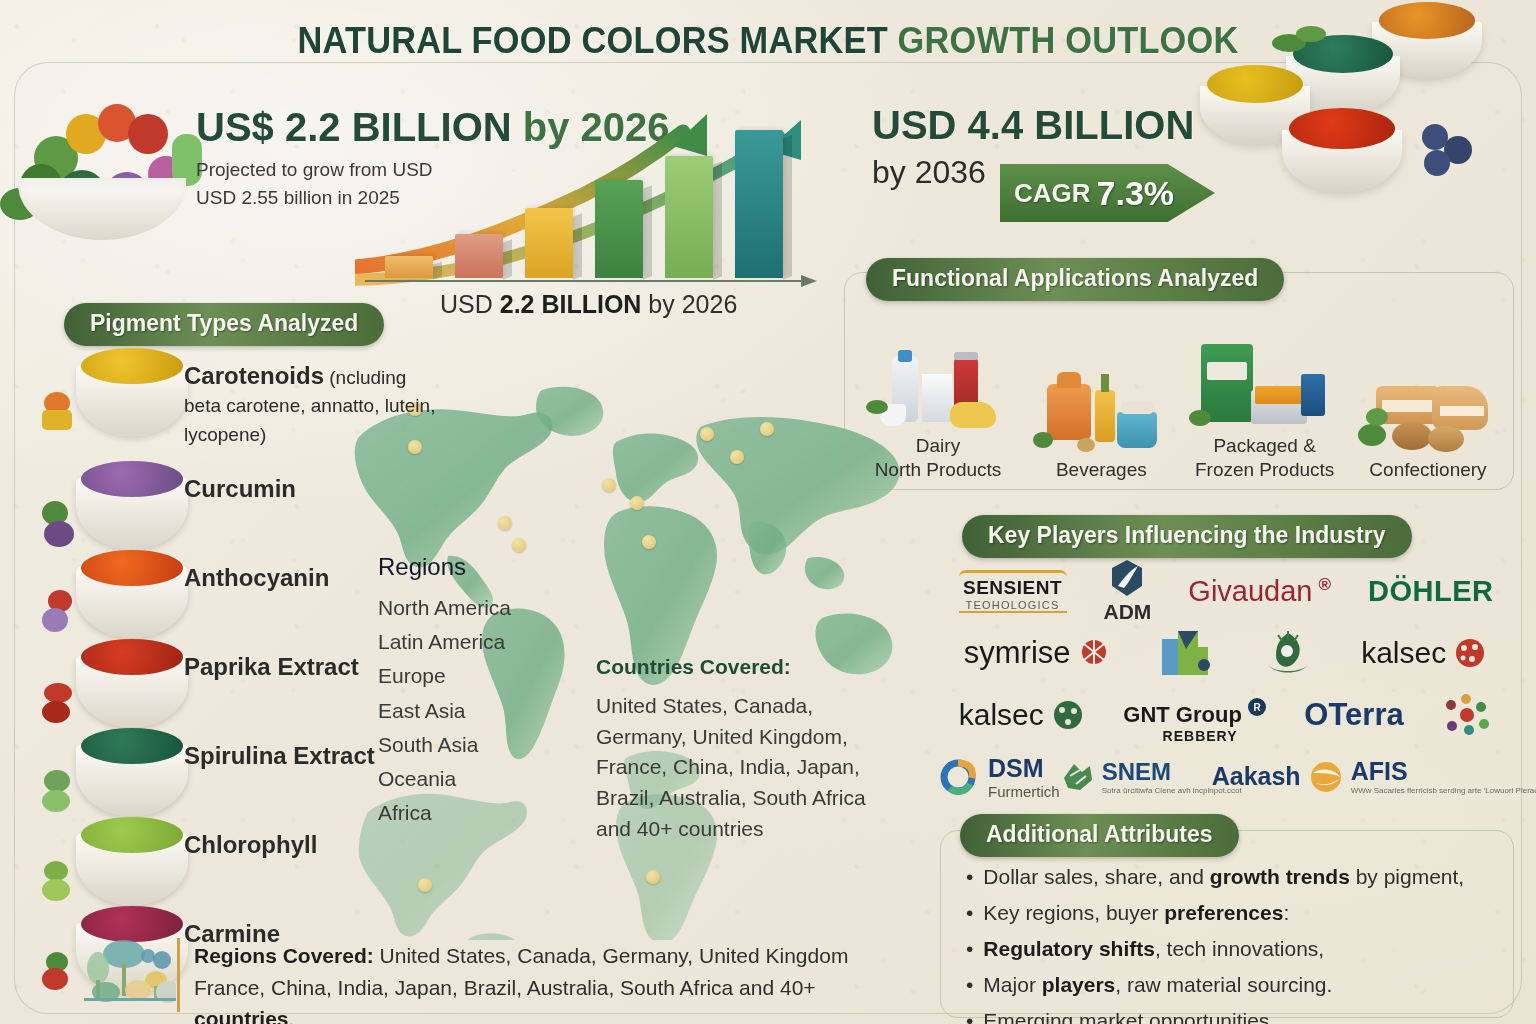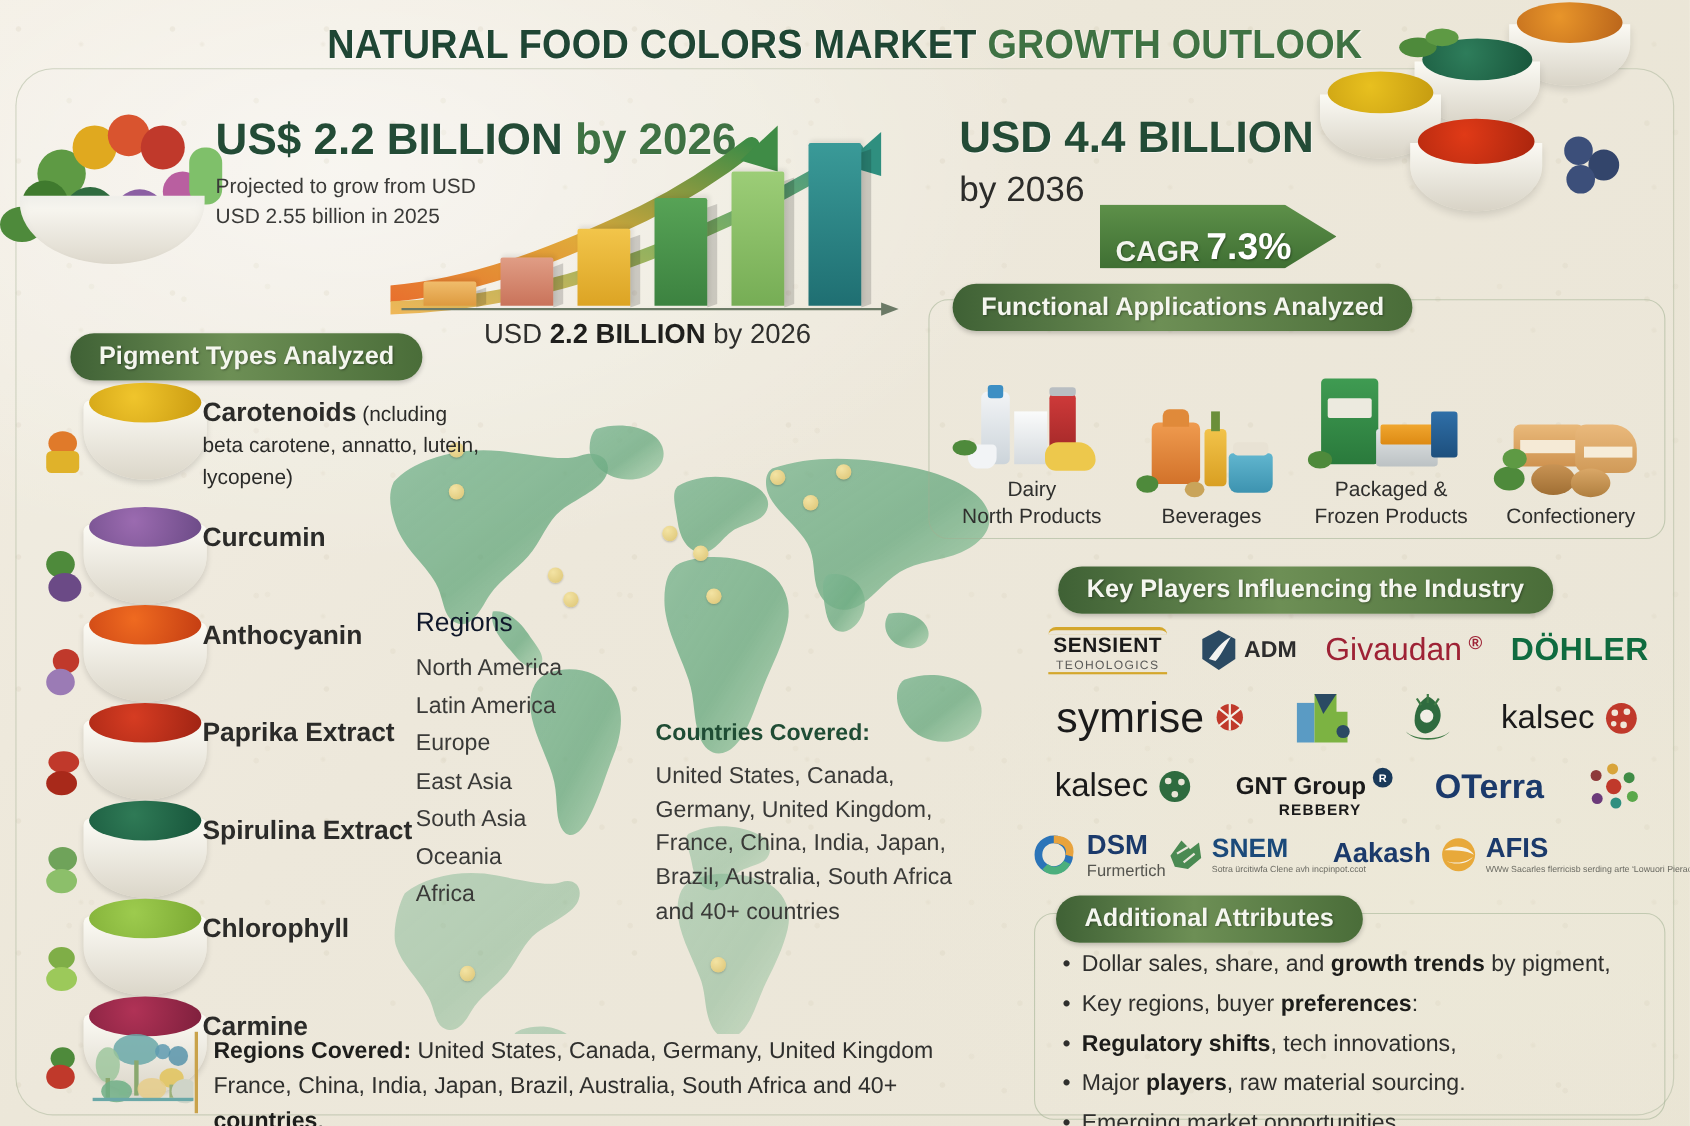--- a/index.html
+++ b/index.html
@@ -89,24 +89,24 @@
   }
 
   .stat-right { position:absolute; left:872px; top:104px; width:420px; }
   .stat-right .big {
     font-size: 40px; font-weight:bold; color:#234b36; line-height:1.05;
     text-shadow: 1px 1px 0 rgba(255,255,255,.5);
   }
   .stat-right .yr { font-size: 32px; color:#2c2c2a; margin-top: 8px; }
 
   .cagr-arrow {
-    position:absolute; left:1000px; top:186px; width:215px; height:58px;
+    position:absolute; left:1000px; top:164px; width:215px; height:58px;
     background: linear-gradient(180deg,#5d9049,#3f6f33);
     clip-path: polygon(0 0, 78% 0, 100% 50%, 78% 100%, 0 100%);
-    display:flex; align-items:flex-end; justify-content:flex-start;
+    display:flex; align-items:center; justify-content:flex-start;
     padding-left: 14px;
     box-shadow: 2px 3px 6px rgba(0,0,0,.2);
   }
   .cagr-arrow .lbl { color:#f3f5ee; font-size:26px; font-weight:bold;
      text-shadow: 1px 1px 2px rgba(0,0,0,.35); }
   .cagr-arrow .val { color:#ffffff; font-size:34px; font-weight:bold; margin-left:6px;
      text-shadow: 1px 1px 2px rgba(0,0,0,.35); }
 
   
   .chart { position:absolute; left:355px; top:112px; width:470px; height:180px; }
@@ -551,39 +551,39 @@
 </div>
 <div class="kp-grid">
 
   <div class="kp-row">
     <div class="kp-logo" style="flex-direction:column;gap:0;">
       <div style="width:108px;height:7px;border-top:3px solid #d4a72c;border-radius:60px 60px 0 0;"></div>
       <span style="font-size:19px;letter-spacing:.5px;color:#1a1a1a;">SENSIENT</span>
       <span style="font-size:11px;letter-spacing:1.2px;color:#5a5a58;font-weight:normal;">TEOHOLOGICS</span>
       <div style="width:108px;border-bottom:2px solid #d4a72c;"></div>
     </div>
-    <div class="kp-logo" style="gap:2px;">
+    <div class="kp-logo" style="flex-direction:column;gap:2px;">
       <svg width="42" height="40" viewBox="0 0 42 40">
         <path d="M6 10 L21 2 L36 10 L36 28 L21 38 L6 28 Z" fill="#2b4a63"></path>
         <path d="M12 28 C18 20 24 12 32 8 C26 18 22 26 18 30 Z" fill="#f4f3ef"></path>
       </svg>
       <span style="font-size:21px;color:#2d2d2d;">ADM</span>
     </div>
     <div class="kp-logo" style="align-items:flex-start;">
       <span style="font-size:29px;color:#9e2235;font-weight:normal;">Givaudan</span>
       <span style="font-size:17px;color:#9e2235;">®</span>
     </div>
     <div class="kp-logo">
       <span style="font-size:29px;color:#0f6b3f;letter-spacing:.5px;">DÖHLER</span>
     </div>
   </div>
 
   <div class="kp-row">
     <div class="kp-logo">
-      <span style="font-size:39px;color:#1a1a1a;font-weight:normal;">symrise</span>
+      <span style="font-size:31px;color:#1a1a1a;font-weight:normal;">symrise</span>
       <svg width="34" height="30" viewBox="0 0 34 30">
         <circle cx="17" cy="14" r="12" fill="#c0392b"></circle>
         <path d="M17 2 L17 26 M7 6 L27 22 M7 22 L27 6" stroke="#f3efe6" stroke-width="2"></path>
       </svg>
     </div>
     <div class="kp-logo">
       <svg width="56" height="52" viewBox="0 0 56 52">
         <rect x="4" y="12" width="16" height="36" fill="#5a9bc4"></rect>
         <path d="M20 4 L40 4 L40 20 L50 20 L50 48 L20 48 Z" fill="#7cb342"></path>
         <path d="M20 4 L40 4 L28 22 Z" fill="#2b4a63"></path>

